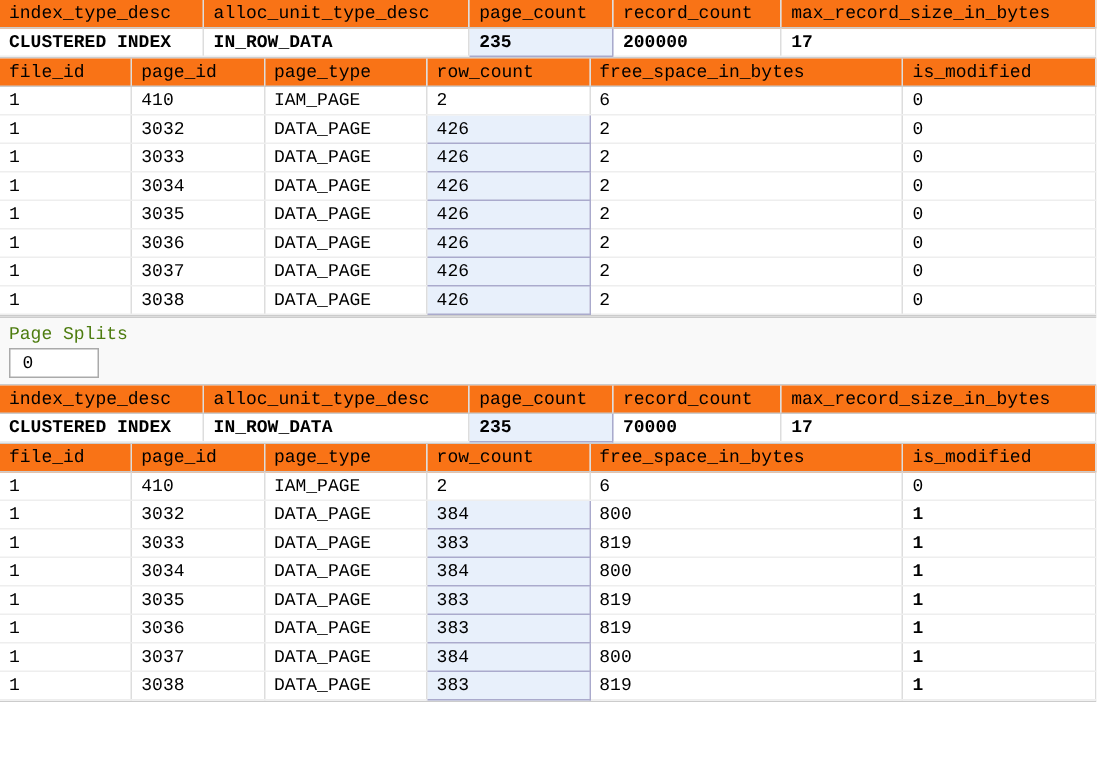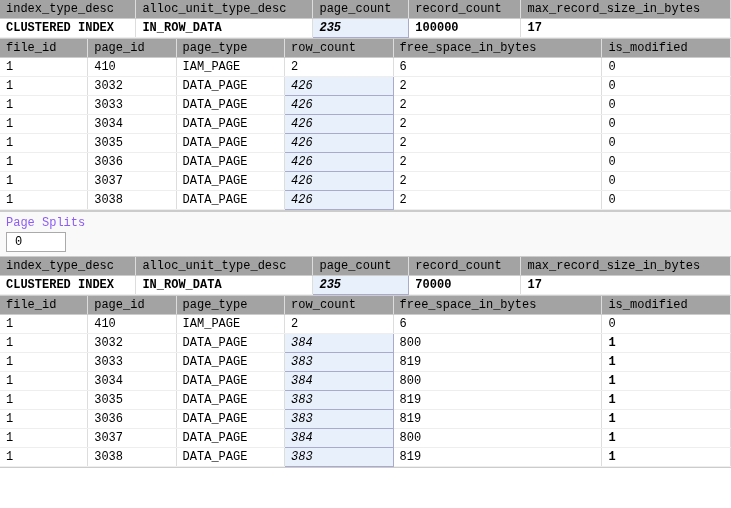--- a/index.html
+++ b/index.html
@@ -10,54 +10,53 @@
       color: #000;
     }
     .section {
       border-bottom: 1px solid #ccc;
     }
     table {
       width: 100%;
       border-collapse: collapse;
     }
     th {
-      background: #a3a3a3;
+      background: #f97316;
       text-align: left;
       padding: 2px 6px;
       font-weight: normal;
       border-right: 1px solid #ddd;
       border-bottom: 1px solid #ccc;
       white-space: nowrap;
     }
     td {
       padding: 2px 6px;
       border-right: 1px solid #ddd;
       border-bottom: 1px solid #eee;
       white-space: nowrap;
     }
     tr:nth-child(even) td {
       background: #fff;
     }
     .value-cell {
       background: #e8f0fb !important;
       border: 1px solid #aac;
-      font-style: italic;
     }
     .clustered-row td {
       font-weight: bold;
       margin-top: 45px;
     }
     .page-splits-section {
       background: #f9f9f9;
       padding: 4px 6px;
       border-bottom: 1px solid #ccc;
       border-top: 1px solid #ccc;
     }
     .page-splits-label {
-      color: #8b5cf6;
+      color: #4d7c0f;
       margin-bottom: 2px;
     }
     .page-splits-value {
       display: inline-block;
       border: 1px solid #aaa;
       padding: 2px 8px;
       background: #fff;
       min-width: 60px;
     }
   </style>
@@ -73,21 +72,21 @@
         <th>page_count</th>
         <th>record_count</th>
         <th>max_record_size_in_bytes</th>
       </tr>
     </thead>
     <tbody>
       <tr class="clustered-row">
         <td>CLUSTERED INDEX</td>
         <td>IN_ROW_DATA</td>
         <td class="value-cell">235</td>
-        <td>100000</td>
+        <td>200000</td>
         <td>17</td>
       </tr>
     </tbody>
   </table>
 </div>
 
 <div class="section">
   <table>
     <thead>
       <tr>

